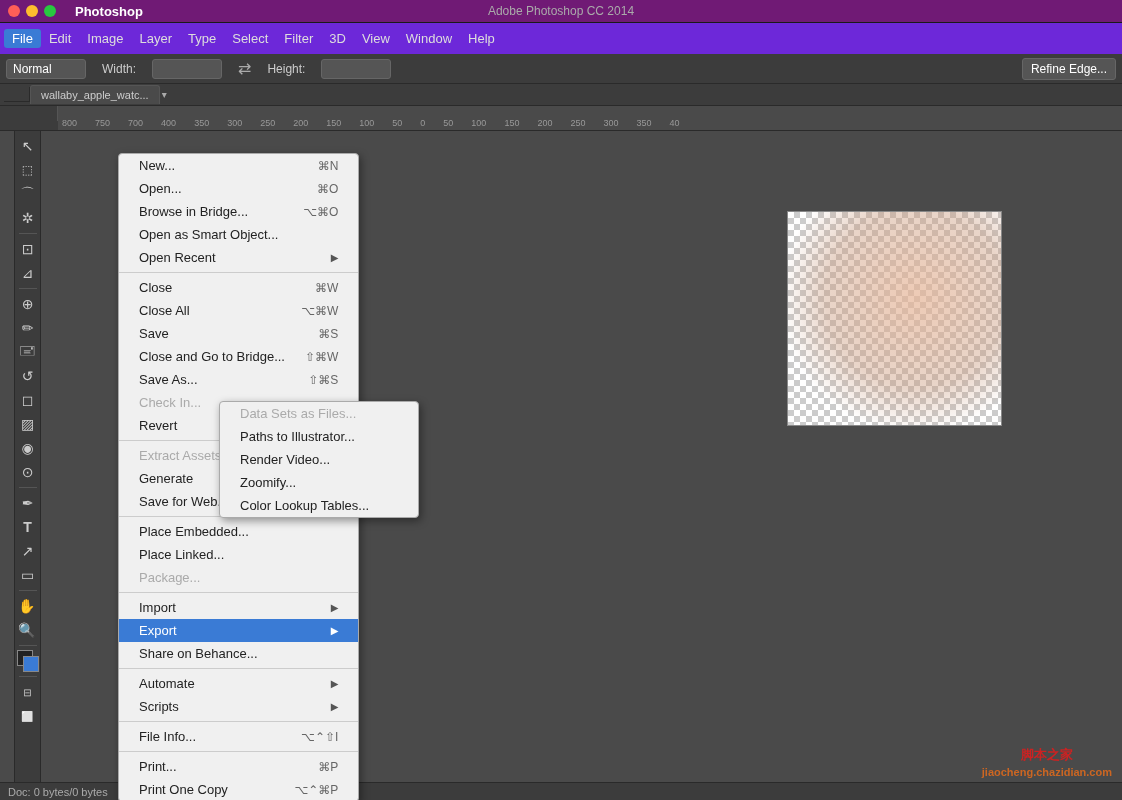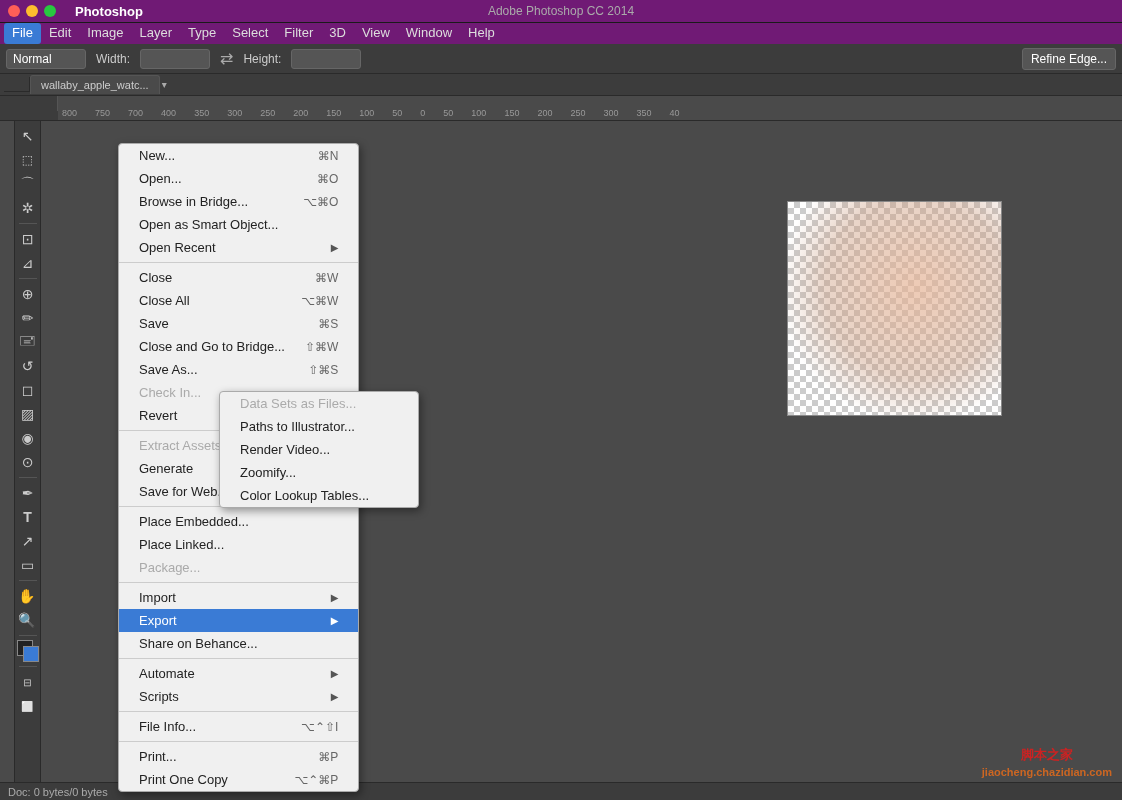--- a/index.html
+++ b/index.html
@@ -55,23 +55,24 @@
       position: absolute;
       left: 75px;
       font-size: 13px;
       font-weight: bold;
       color: #fff;
     }
 
     
     .menu-bar {
       width: 100%;
-      height: 22px;
-      background: #701a75;
-      display: flex;
+      height: 32px;
+      background: #6d28d9;
+      display: flex;
+      align-items: center;
       padding: 0 4px;
       border-top: 1px solid #1a1a1a;
     }
     .menu-bar-item {
       padding: 2px 8px;
       font-size: 13px;
       color: #ddd;
       cursor: default;
       border-radius: 3px;
     }
@@ -82,21 +83,21 @@
 
     
     .toolbar {
       width: 100%;
       height: 30px;
       background: #3c3c3c;
       border-bottom: 1px solid #2a2a2a;
       display: flex;
       align-items: center;
       padding: 0 6px;
-      gap: 10px;
+      gap: 16px;
     }
     .toolbar-select {
       background: #555;
       border: 1px solid #666;
       color: #fff;
       padding: 2px 6px;
       font-size: 12px;
       border-radius: 3px;
       min-width: 80px;
       appearance: none;

